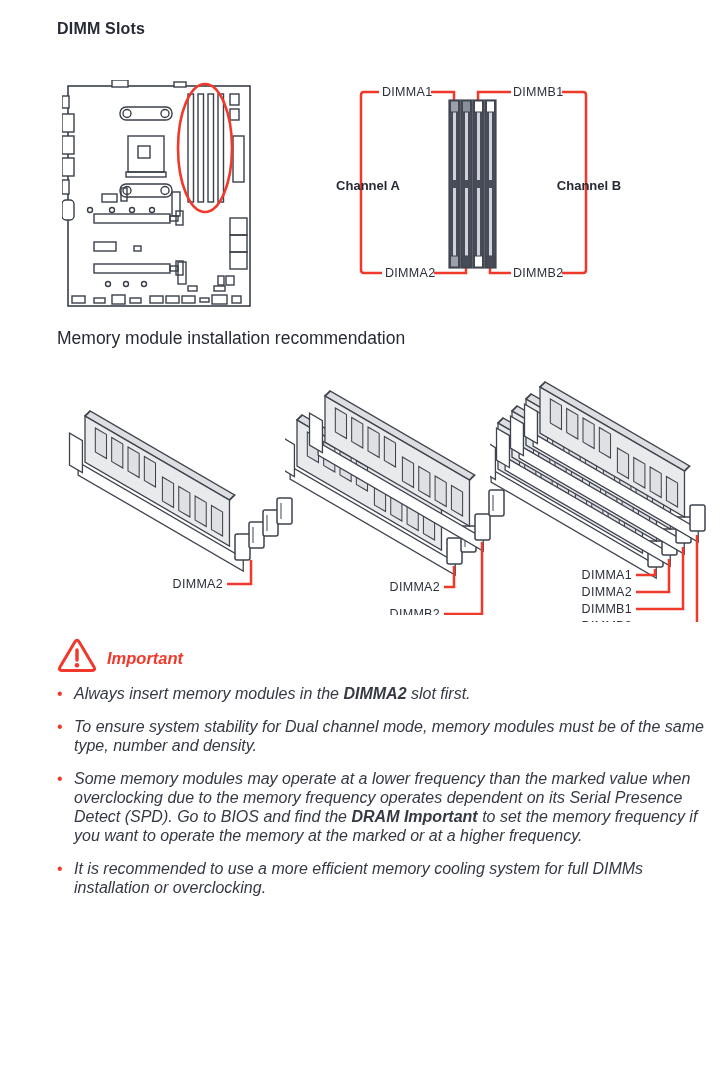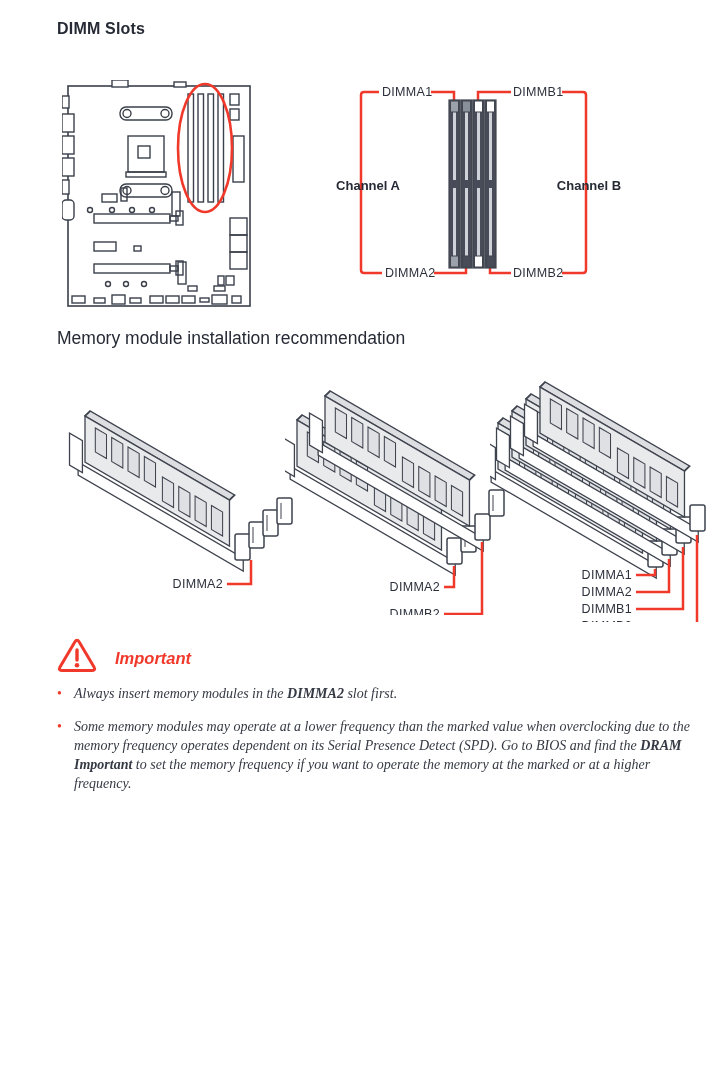--- a/index.html
+++ b/index.html
@@ -6,25 +6,25 @@
   #page{position:relative;width:721px;height:1065px;background:#fff;overflow:hidden;
         font-family:"Liberation Sans",sans-serif;color:#2a2f3a;}
   .abs{position:absolute;}
   h1.title{left:57px;top:20px;margin:0;font-size:16px;font-weight:bold;color:#252a34;letter-spacing:.2px;}
   h2.subtitle{left:57px;top:328px;margin:0;font-size:17.5px;font-weight:normal;color:#252a34;}
   svg text{font-family:"Liberation Sans",sans-serif;}
   .lbl{font-size:12.5px;fill:#2b303b;letter-spacing:.3px;}
   .chan{font-size:13px;font-weight:bold;fill:#252a34;}
   
   #important{left:57px;top:636px;width:650px;}
-  .imp-head{display:flex;align-items:center;gap:18px;height:38px;}
+  .imp-head{display:flex;align-items:center;gap:10px;height:38px;}
   .imp-title{color:#f0392b;font-size:16.5px;font-weight:bold;font-style:italic;padding-top:6px;}
   ul.bullets{margin:10px 0 0 0;padding:0;list-style:none;}
   ul.bullets li{position:relative;padding-left:17px;margin-bottom:14px;
-    font-size:14px;line-height:19px;font-style:italic;color:#343943;font-family:Liberation Serif, serif;}
+    font-size:16px;line-height:19px;font-style:italic;color:#343943;}
   ul.bullets li::before{content:"\2022";position:absolute;left:0;top:0;color:#f0392b;font-style:normal;}
   ul.bullets b{font-weight:bold;}
   .redline{stroke:#f0392b;stroke-width:2.5;fill:none;}
 </style>
 </head>
 <body>
 
 <div id="page">
 
   <h1 class="abs title">DIMM Slots</h1>
@@ -215,18 +215,20 @@
     <div class="imp-head">
       <svg width="40" height="37" viewBox="0 0 40 37">
         <path d="M17.8,5 Q20,1.5 22.2,5 L37,30 Q39,33.5 34.5,33.5 L5.5,33.5 Q1,33.5 3,30 Z" fill="none" stroke="#f0392b" stroke-width="3" stroke-linejoin="round"></path>
         <line x1="20" y1="13" x2="20" y2="23" stroke="#f0392b" stroke-width="3.4" stroke-linecap="round"></line>
         <circle cx="20" cy="28.2" r="2.3" fill="#f0392b"></circle>
       </svg>
       <span class="imp-title">Important</span>
     </div>
     <ul class="bullets">
       <li><span>Always insert memory modules in the </span><b>DIMMA2</b><span> slot first.</span></li>
+      <li><span>To ensure system stability for Dual channel mode, memory modules must be of the same type, number and density.</span><b></b><span></span></li>
       <li><span>Some memory modules may operate at a lower frequency than the marked value when overclocking due to the memory frequency operates dependent on its Serial Presence Detect (SPD). Go to BIOS and find the </span><b>DRAM Important</b><span> to set the memory frequency if you want to operate the memory at the marked or at a higher frequency.</span></li>
+      <li><span>It is recommended to use a more efficient memory cooling system for full DIMMs installation or overclocking.</span><b></b><span></span></li>
 
     </ul>
   </div>
 
 </div>
 
 </body></html>

